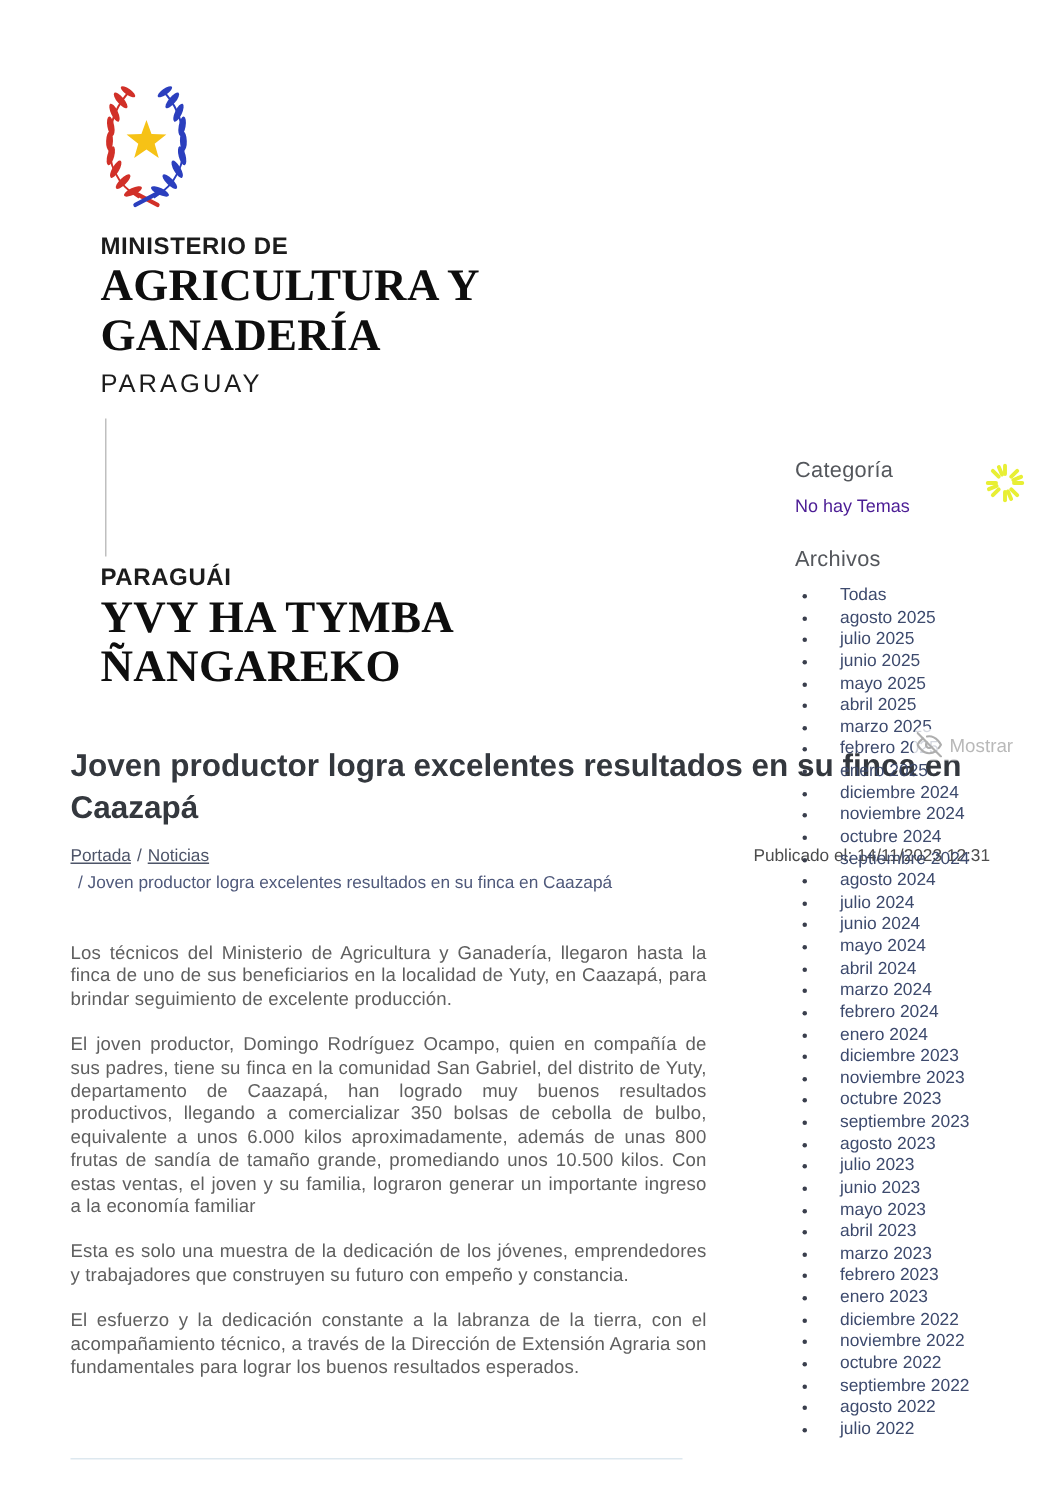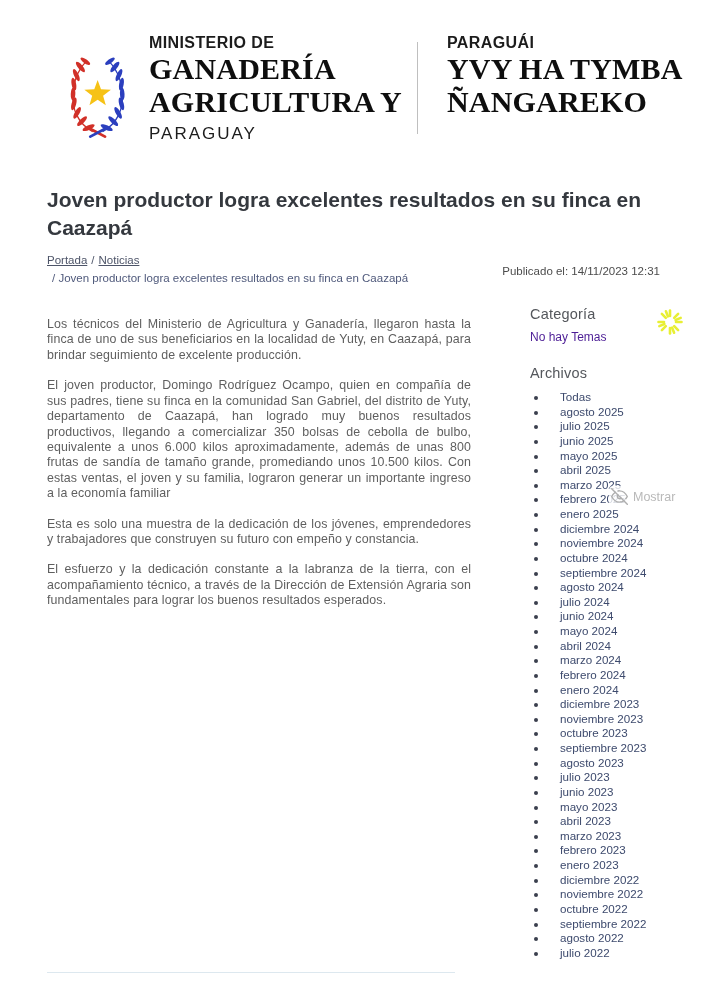--- a/index.html
+++ b/index.html
@@ -3,21 +3,21 @@
 <meta charset="utf-8">
 <style>
   html,body { margin:0; padding:0; }
   body {
     width:707px; height:1000px; position:relative; overflow:hidden;
     background:#ffffff; font-family:"Liberation Sans", sans-serif;
     -webkit-font-smoothing:antialiased;
   }
 
   
-  .header { display:flex; align-items:flex-start; padding:28px 0 0 55px; }
+  .header { display:flex; align-items:flex-start; padding:28px 0 0 55px;flex-direction:column; }
   .emblem { width:82px; height:112px; margin-top:10px; flex:0 0 auto; }
   .logo-block { margin-left:12px; }
   .logo-kicker {
     font-size:16px; font-weight:bold; color:#1c1c1c; letter-spacing:.4px;
     line-height:1.1; padding-top:6px;
   }
   .logo-main {
     font-family:"Liberation Serif", serif; font-size:30px; font-weight:bold;
     color:#0e0e0e; line-height:1.1; letter-spacing:.2px;
   }
@@ -25,21 +25,21 @@
     font-size:17px; font-weight:normal; color:#1c1c1c; letter-spacing:2px;
     margin-top:7px; line-height:1.1;
   }
   .logo-divider { width:1px; height:92px; background:#bfbfbf; margin:14px 17px 0 15px; flex:0 0 auto; }
 
   
   .page-title {
     margin:36px 47px 0; max-width:620px;
     font-size:21px; font-weight:bold; color:#34383e; line-height:1.32;
   }
-  .meta-row { display:flex; justify-content:space-between; align-items:center; margin:11px 47px 0; }
+  .meta-row { display:flex; justify-content:space-between; align-items:flex-start; margin:11px 47px 0; }
   .breadcrumb { font-size:11.5px; color:#4d5468; line-height:1.55; }
   .breadcrumb .bc-link { color:#4d5468; text-decoration:underline; cursor:pointer; }
   .breadcrumb .bc-sep { margin:0 4px; text-decoration:none; }
   .bc-line2 { display:block; margin-left:5px; color:#4f597b; }
   .published { font-size:11.5px; color:#4c4c4c; white-space:nowrap; padding-top:2px; }
 
   
   .article-body { margin:29px 0 0 47px; width:424px; }
   .article-body p {
     margin:0 0 15px; font-size:12.4px; line-height:15.4px; color:#5f5f5f;
@@ -99,22 +99,22 @@
       <ellipse cx="73" cy="27" rx="8" ry="2.8" transform="rotate(130 73 27)"></ellipse>
       <ellipse cx="67" cy="20" rx="7" ry="2.5" transform="rotate(145 67 20)"></ellipse>
       <path d="M60,103 L43,112" stroke="#2b3fbe" stroke-width="3.4" stroke-linecap="round"></path>
     </g>
 
     <polygon points="52,43 56.11,54.34 68.17,54.75 58.66,62.16 61.99,73.75 52,67 42.01,73.75 45.34,62.16 35.83,54.75 47.89,54.34" fill="#f6c216"></polygon>
   </svg>
 
   <div class="logo-block">
     <div class="logo-kicker">MINISTERIO DE</div>
+    <div class="logo-main">AGRICULTURA Y</div>
     <div class="logo-main">GANADERÍA</div>
-    <div class="logo-main">AGRICULTURA Y</div>
     <div class="logo-sub">PARAGUAY</div>
   </div>
 
   <div class="logo-divider"></div>
 
   <div class="logo-block">
     <div class="logo-kicker">PARAGUÁI</div>
     <div class="logo-main">YVY HA TYMBA</div>
     <div class="logo-main">ÑANGAREKO</div>
   </div>

